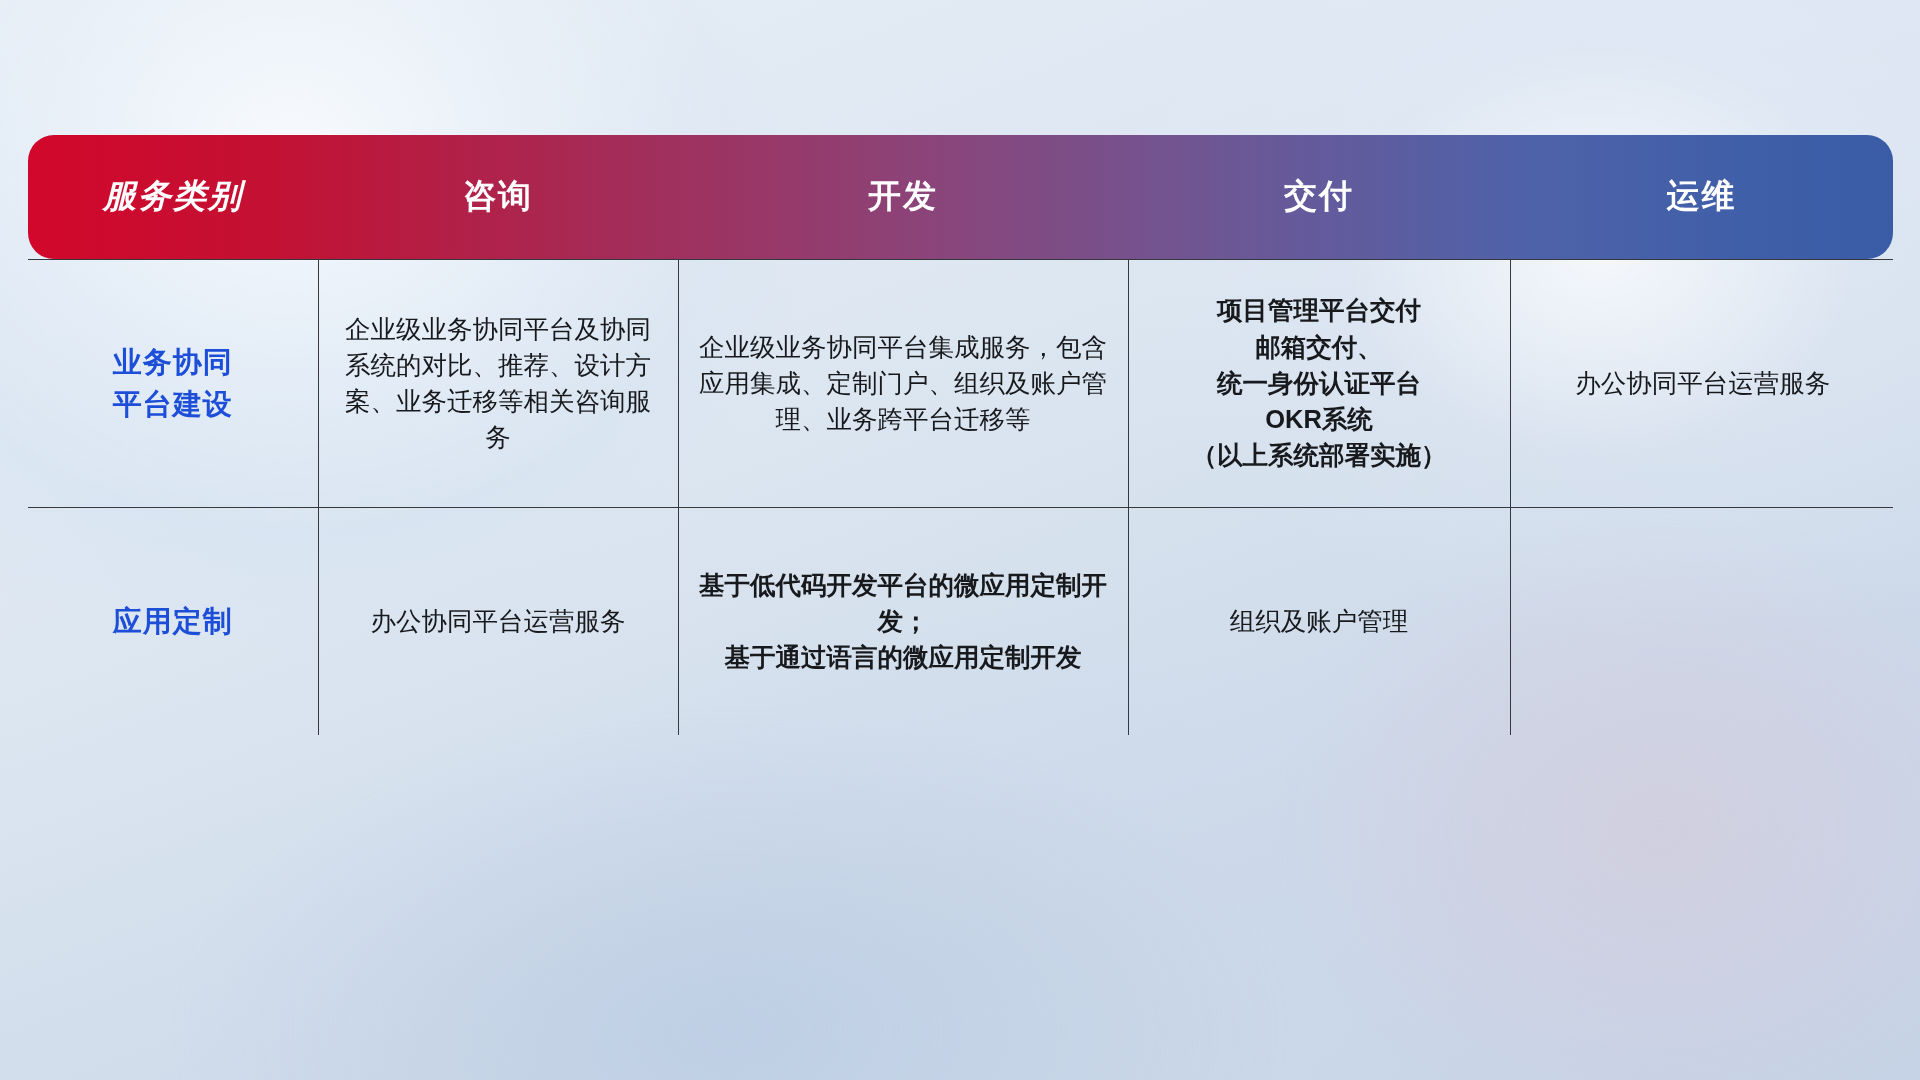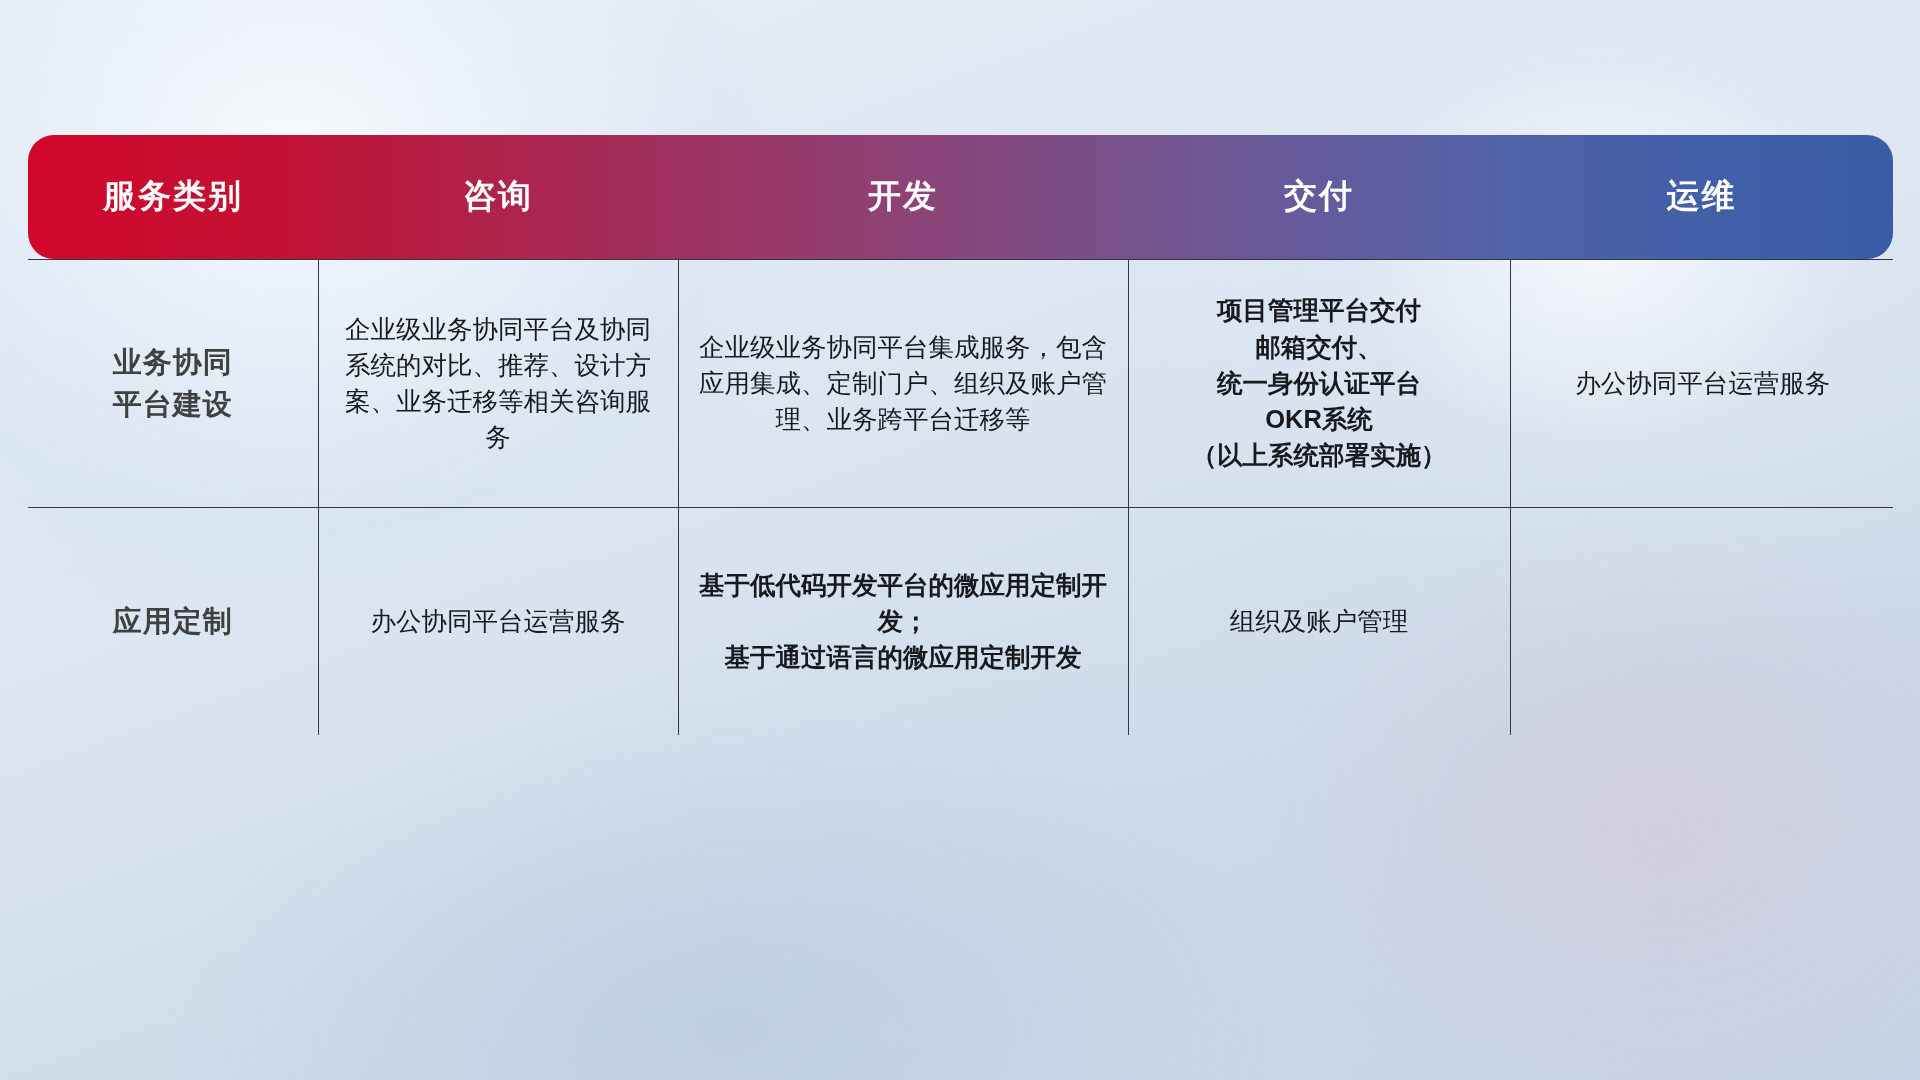--- a/index.html
+++ b/index.html
@@ -91,20 +91,21 @@
         #8b4479 48%,
         #6d5795 64%,
         #4f62a9 80%,
         #3f5fa8 92%,
         #3a5ca6 100%);
   }
   
   thead th:first-child {
     border-top-left-radius: 26px;
     border-bottom-left-radius: 26px;
+    font-style: italic;
   }
   thead th:last-child {
     border-top-right-radius: 26px;
     border-bottom-right-radius: 26px;
   }
 
   
   tbody td {
     border: 1px solid #35383d;
     vertical-align: middle;
@@ -119,21 +120,21 @@
   tbody tr.r2 { height: 200px; }
   tbody tr.r3 { height: 228px; }
 
   
   tbody tr td:first-child { border-left: none; }
   tbody tr td:last-child  { border-right: none; padding-left: 20px; }
   tbody tr:last-child td  { border-bottom: none; margin-left: 32px; }
   tbody tr:first-child td { border-top: 1px solid #35383d; }
 
   td.cat {
-    color: #404040;
+    color: #1d4ed8;
     font-weight: bold;
     font-size: 29px;
     letter-spacing: 1px;
     line-height: 1.45;
   }
   td.cat.narrow { font-size: 27px; letter-spacing: 0; }
 
   
   col.c1 { width: 290px; }
   col.c2 { width: 360px; }

